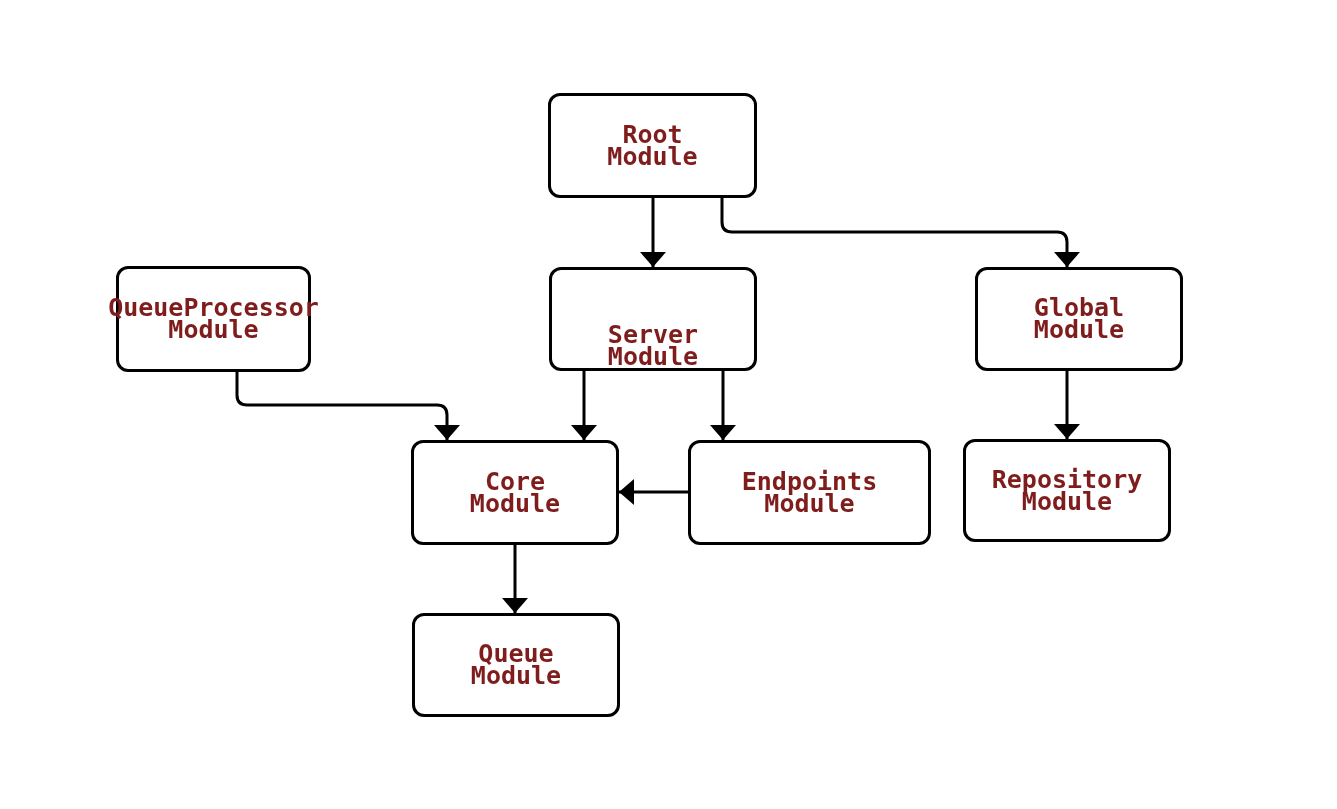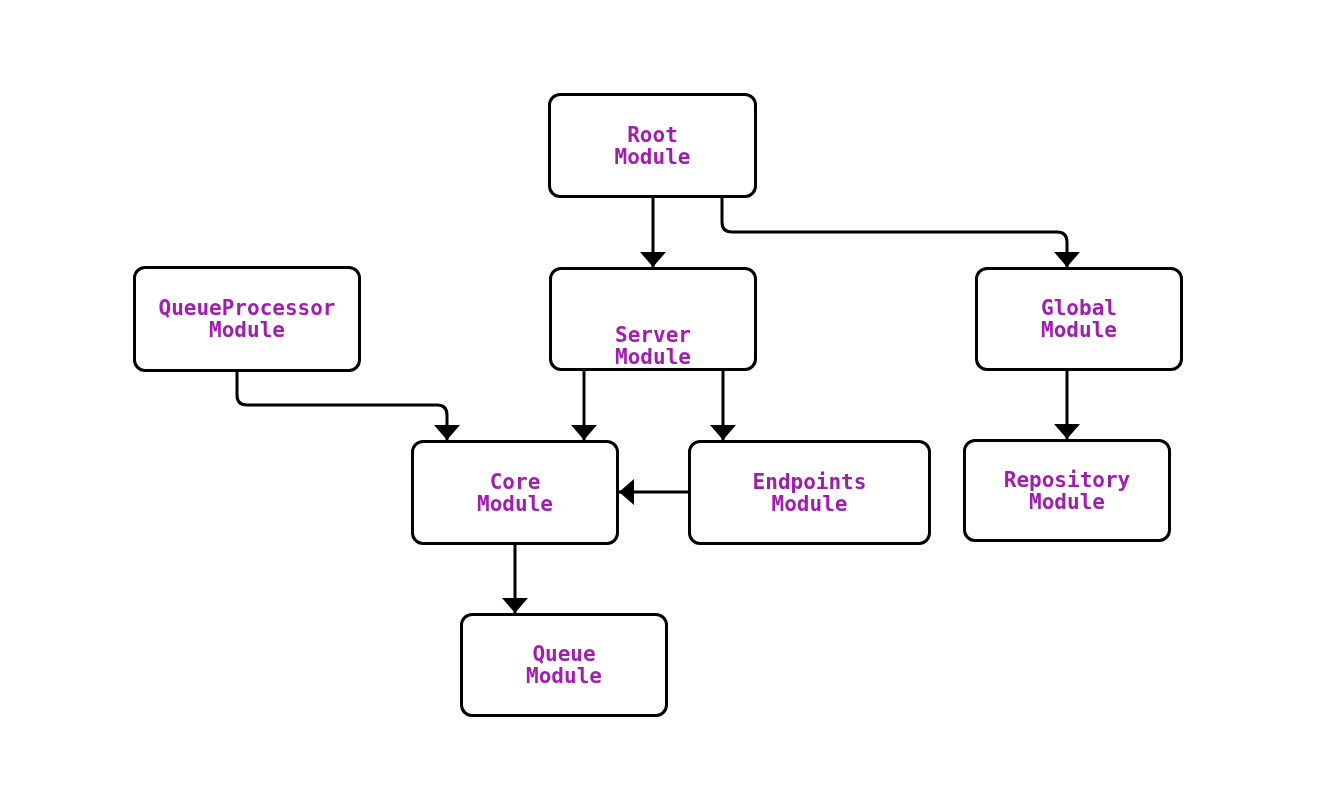--- a/index.html
+++ b/index.html
@@ -26,23 +26,23 @@
     position: absolute;
     box-sizing: border-box;
     border: 3px solid #000000;
     border-radius: 12px;
     background: #ffffff;
     display: flex;
     align-items: center;
     justify-content: center;
     text-align: center;
     font-weight: bold;
-    font-size: 21px;
+    font-size: 25px;
     line-height: 22px;
-    color: #a21caf;
+    color: #7f1d1d;
     white-space: pre-line;
   }
   .edge-path {
     fill: none;
     stroke: #000000;
     stroke-width: 3px;
   }
 </style>
 </head>
 <body>
@@ -61,28 +61,28 @@
         <path class="edge-path" d="M 584 371 L 584 440" marker-end="url(#arrowhead)" stroke="#000000"></path>
         <path class="edge-path" d="M 723 371 L 723 440" marker-end="url(#arrowhead)" stroke="#000000"></path>
         <path class="edge-path" d="M 688 492 L 619 492" marker-end="url(#arrowhead)" stroke="#000000"></path>
         <path class="edge-path" d="M 1067 371 L 1067 439" marker-end="url(#arrowhead)" stroke="#000000"></path>
         <path class="edge-path" d="M 515 545 L 515 613" marker-end="url(#arrowhead)" stroke="#000000"></path>
       </g>
   </svg>
   <div id="nodes">
       <div class="node" style="left: 548px; top: 93px; width: 209px; height: 105px;"><span>Root
 Module</span></div>
-      <div class="node" style="left: 133px; top: 266px; width: 228px; height: 106px; justify-content: center;"><span>QueueProcessor
+      <div class="node" style="left: 116px; top: 266px; width: 195px; height: 106px; justify-content: center;"><span>QueueProcessor
 Module</span></div>
       <div class="node" style="left: 549px; top: 267px; width: 208px; height: 104px; align-items: flex-end;"><span>Server
 Module</span></div>
       <div class="node" style="left: 963px; top: 267px; width: 208px; height: 104px; margin-left: 12px;"><span>Global
 Module</span></div>
       <div class="node" style="left: 411px; top: 440px; width: 208px; height: 105px;"><span>Core
 Module</span></div>
       <div class="node" style="left: 688px; top: 440px; width: 243px; height: 105px;"><span>Endpoints
 Module</span></div>
       <div class="node" style="left: 963px; top: 439px; width: 208px; height: 103px;"><span>Repository
 Module</span></div>
-      <div class="node" style="left: 412px; top: 613px; width: 208px; height: 104px; margin-left: 48px;"><span>Queue
+      <div class="node" style="left: 412px; top: 613px; width: 208px; height: 104px;"><span>Queue
 Module</span></div>
     </div>
 </div>
 
 </body></html>

